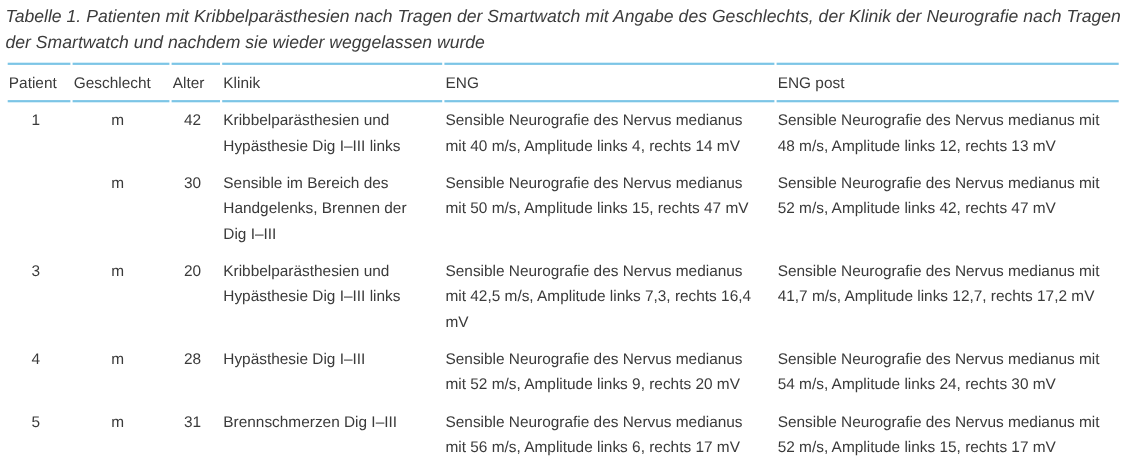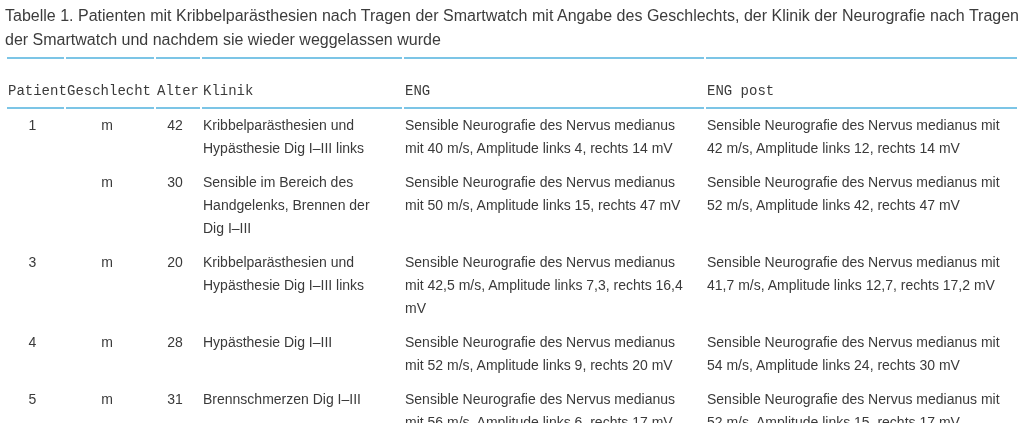--- a/index.html
+++ b/index.html
@@ -6,33 +6,32 @@
   html, body { margin: 0; padding: 0; }
   body {
     width: 1024px; height: 423px; overflow: hidden;
     background: #ffffff; color: var(--ink);
     font-family: "Liberation Sans", "DejaVu Sans", sans-serif;
   }
   .page { padding: 2px 5px 0 5px; }
   .caption {
     margin: 2px 0 5px 0;
     font-size: 16px; line-height: 24px;
-    text-align: justify; color: #3c3c3c;
+    text-align: justify; color: #3c3c3c; font-style: italic;
   }
   table.patients {
     width: 1014px; table-layout: fixed;
     border-collapse: separate; border-spacing: 2px 0;
     font-size: 14px;
   }
   thead th {
     font-weight: normal; text-align: left; font-size: 14px;
-    padding: 24px 0 8px 1px; vertical-align: middle;
+    padding: 8px 0 8px 1px; vertical-align: middle;
     border-top: 2px solid var(--rule);
     border-bottom: 2px solid var(--rule);
-    font-family: Liberation Mono, monospace;
   }
   tbody td {
     vertical-align: top; line-height: 23px;
     padding: 5px 10px 6px 1px;
   }
   tbody td.center { text-align: center; padding-left: 0; padding-right: 6px; }
   tbody tr:last-child td { border-bottom: 2px solid var(--rule); }
 </style>
 </head>
 <body>
@@ -60,21 +59,21 @@
         <th>ENG post</th>
       </tr>
     </thead>
     <tbody>
       <tr>
         <td class="center">1</td>
         <td class="center">m</td>
         <td class="center">42</td>
         <td>Kribbelparästhesien und Hypästhesie Dig I–III links</td>
         <td>Sensible Neurografie des Nervus medianus mit 40 m/s, Amplitude links 4, rechts 14 mV</td>
-        <td>Sensible Neurografie des Nervus medianus mit 42 m/s, Amplitude links 12, rechts 14 mV</td>
+        <td>Sensible Neurografie des Nervus medianus mit 48 m/s, Amplitude links 12, rechts 13 mV</td>
       </tr>
       <tr>
         <td class="center"></td>
         <td class="center">m</td>
         <td class="center">30</td>
         <td>Sensible im Bereich des Handgelenks, Brennen der Dig I–III</td>
         <td>Sensible Neurografie des Nervus medianus mit 50 m/s, Amplitude links 15, rechts 47 mV</td>
         <td>Sensible Neurografie des Nervus medianus mit 52 m/s, Amplitude links 42, rechts 47 mV</td>
       </tr>
       <tr>

